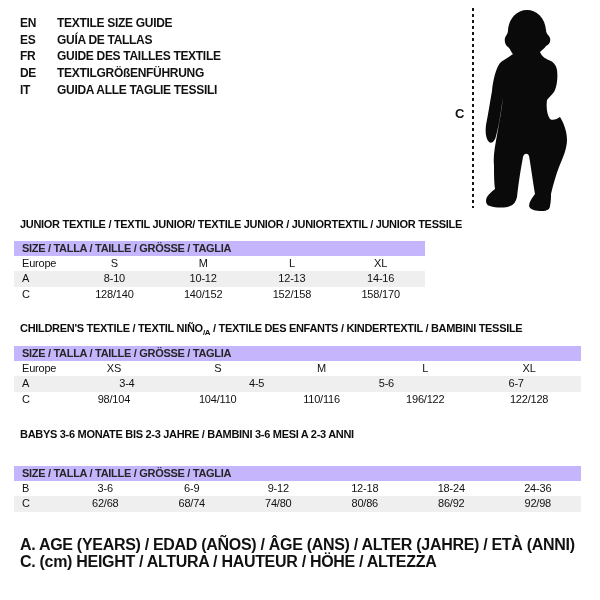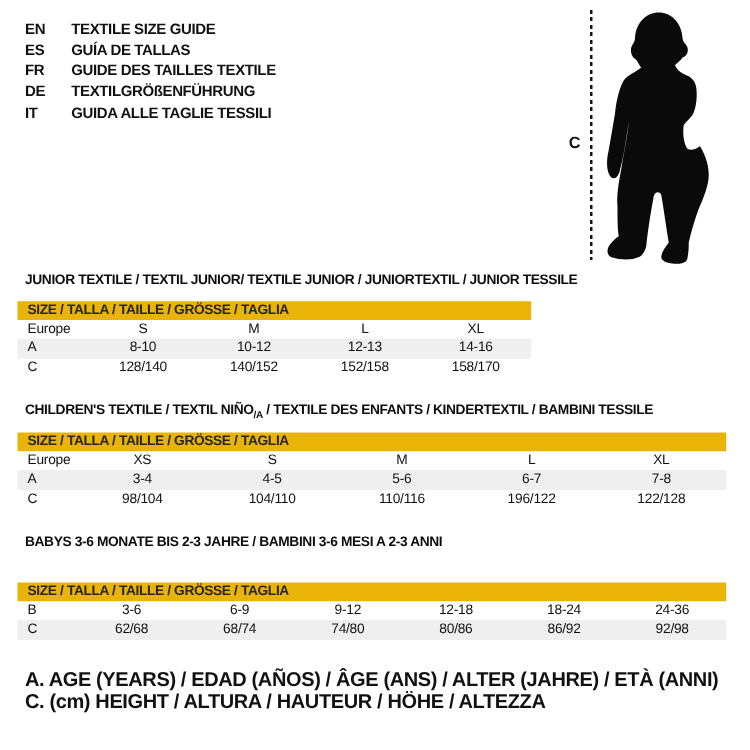--- a/index.html
+++ b/index.html
@@ -23,21 +23,21 @@
   .tbl-title{
     position:absolute;left:20px;font-size:11px;font-weight:700;letter-spacing:-0.3px;
     white-space:nowrap;color:#0d0d0d;
   }
   .tbl-title.two-line{white-space:normal;width:560px;line-height:15.5px;}
   .sub{font-size:8px;vertical-align:sub;}
   .size-table{position:absolute;left:14px;}
   .w-narrow{width:411px;}
   .w-wide{width:567px;}
   .thead{
-    height:15px;line-height:15px;background:#eab308;color:#262626;
+    height:15px;line-height:15px;background:#c4b5fd;color:#262626;
     font-size:11px;font-weight:700;letter-spacing:-0.3px;padding-left:8px;
     box-sizing:border-box;
   }
   .trow{display:flex;height:15.4px;line-height:15.4px;font-size:11px;letter-spacing:-0.2px;}
   .trow.alt{background:#efefef;}
   .cell-label{width:48px;padding-left:8px;box-sizing:border-box;flex:none;}
   .w-narrow .cell-label{width:56px;}
   .cell{flex:1;text-align:center;}
   
   .footnotes{position:absolute;left:20px;top:536px;}
@@ -151,21 +151,20 @@
       <span class="cell">M</span>
       <span class="cell">L</span>
       <span class="cell">XL</span>
     </div>
     <div class="trow alt">
       <span class="cell-label">A</span>
       <span class="cell">3-4</span>
       <span class="cell">4-5</span>
       <span class="cell">5-6</span>
       <span class="cell">6-7</span>
-      <span class="cell">7-8</span>
     </div>
     <div class="trow">
       <span class="cell-label">C</span>
       <span class="cell">98/104</span>
       <span class="cell">104/110</span>
       <span class="cell">110/116</span>
       <span class="cell">196/122</span>
       <span class="cell">122/128</span>
     </div>
   </div>

